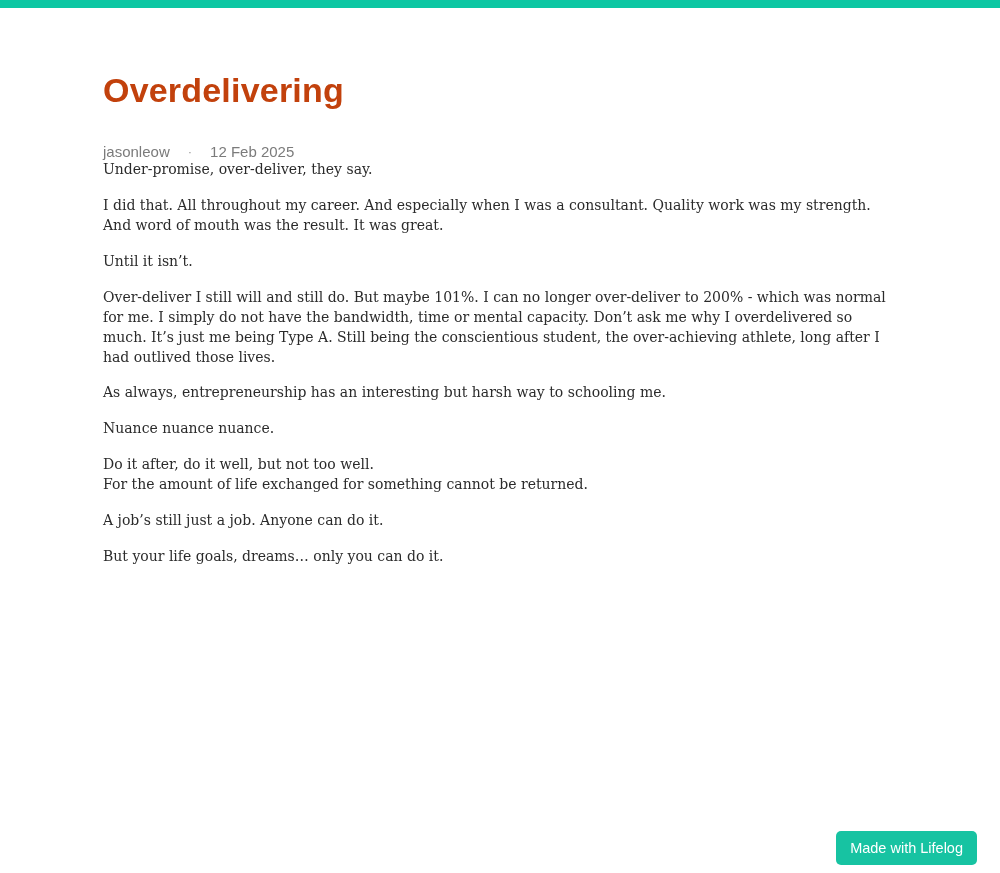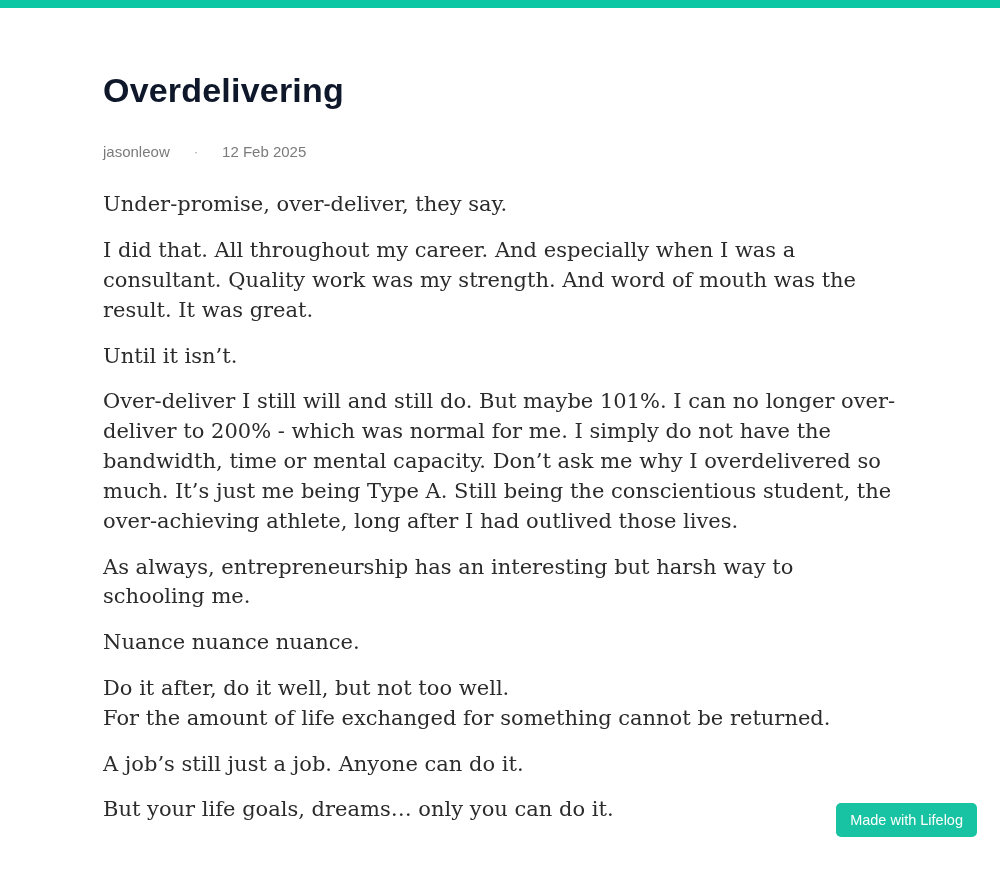--- a/index.html
+++ b/index.html
@@ -22,58 +22,57 @@
   .container {
     max-width: 794px;
     margin: 0 auto;
     padding-top: 64px;
   }
   h1.post-title {
     margin: 0;
     font-size: 34px;
     line-height: 1.1;
     font-weight: 700;
-    color: #0f172a;
+    color: #c2410c;
     letter-spacing: 0.2px;
   }
   .byline {
     margin-top: 34px;
     font-size: 15px;
     color: #7b7b7b;
     display: flex;
     align-items: center;
-    gap: 24px;
+    gap: 18px;
   }
   .byline .sep {
     font-size: 13px;
     color: #9a9a9a;
   }
   .post-body {
-    margin-top: 30px;
     font-family: "DejaVu Serif", "Liberation Serif", serif;
-    font-size: 21px;
+    font-size: 14px;
     line-height: 1.42;
     color: #2b2b2b;
   }
   .post-body p {
     margin: 0 0 16px 0;
   }
   blockquote.quote {
     margin: 20px 0 24px 0;
     background: #f2f2f2;
     border-left: 5px solid #d9d9d9;
     padding: 22px 20px 22px 21px;
   }
   blockquote.quote p {
     margin: 0;
   }
   .made-with-btn {
     position: absolute;
     right: 23px;
-    bottom: 36px;
+    bottom: 8px;
     background: #17c3a2;
     color: #ffffff;
     border: none;
     border-radius: 5px;
     font-family: "Liberation Sans", sans-serif;
     font-size: 14.5px;
     padding: 9px 14px;
     cursor: pointer;
   }
 </style>

